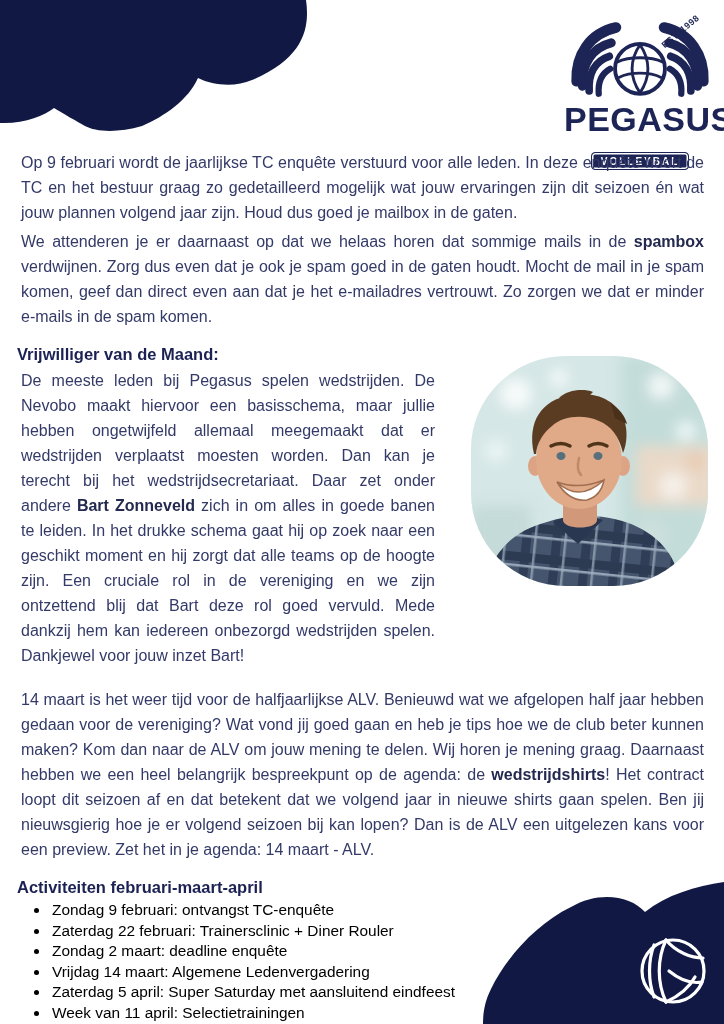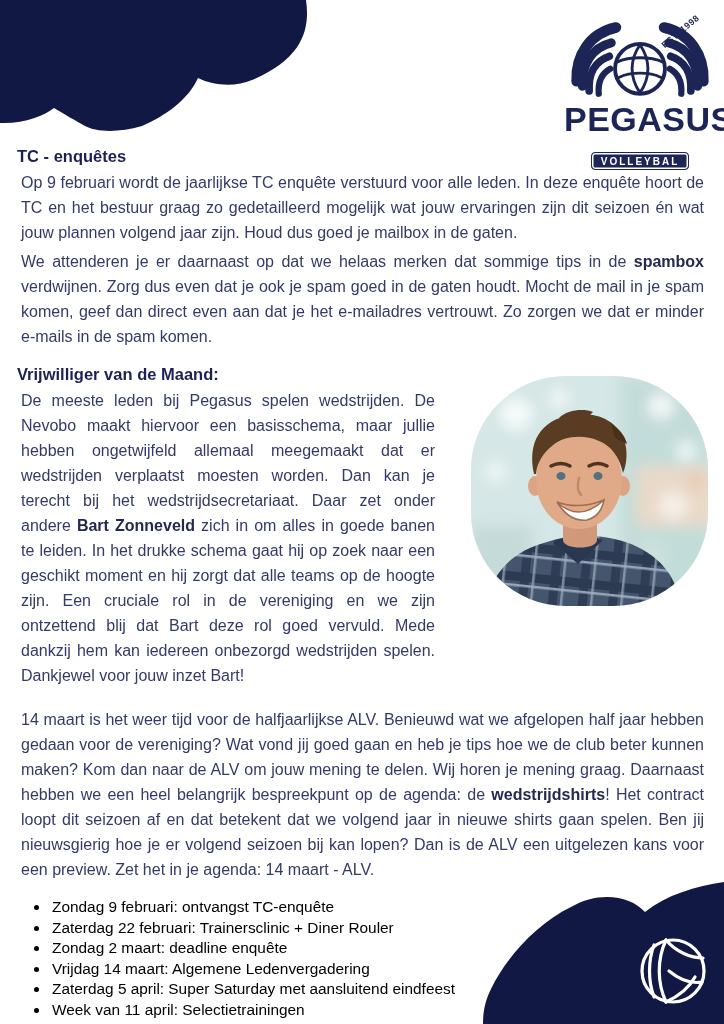--- a/index.html
+++ b/index.html
@@ -96,23 +96,22 @@
     </g>
   </svg>
   <div class="logo-est">EST. 1998</div>
   <div class="logo-name">PEGASUS</div>
   <div class="logo-badge">VOLLEYBAL</div>
 </div>
 
 <div class="content">
 
   <div class="section">
-    <h2 class="section-title">TC - enquêtes</h2>
     <p class="body-p"><span>Op 9 februari wordt de jaarlijkse TC enquête verstuurd voor alle leden. In deze enquête hoort de TC en het bestuur graag zo gedetailleerd mogelijk wat jouw ervaringen zijn dit seizoen én wat jouw plannen volgend jaar zijn. Houd dus goed je mailbox in de gaten.</span></p>
-    <p class="body-p"><span>We attenderen je er daarnaast op dat we helaas merken dat sommige tips in de </span><span class="rich-b">spambox</span><span> verdwijnen. Zorg dus even dat je ook je spam goed in de gaten houdt. Mocht de mail in je spam komen, geef dan direct even aan dat je het e-mailadres vertrouwt. Zo zorgen we dat er minder e-mails in de spam komen.</span></p>
+    <p class="body-p"><span>We attenderen je er daarnaast op dat we helaas horen dat sommige mails in de </span><span class="rich-b">spambox</span><span> verdwijnen. Zorg dus even dat je ook je spam goed in de gaten houdt. Mocht de mail in je spam komen, geef dan direct even aan dat je het e-mailadres vertrouwt. Zo zorgen we dat er minder e-mails in de spam komen.</span></p>
   </div>
 
   <div class="section">
     <div class="vol-row">
       <div class="vol-text">
         <h2 class="section-title">Vrijwilliger van de Maand:</h2>
         <p class="body-p"><span>De meeste leden bij Pegasus spelen wedstrijden. De Nevobo maakt hiervoor een basisschema, maar jullie hebben ongetwijfeld allemaal meegemaakt dat er wedstrijden verplaatst moesten worden. Dan kan je terecht bij het wedstrijdsecretariaat. Daar zet onder andere </span><span class="rich-b">Bart Zonneveld</span><span> zich in om alles in goede banen te leiden. In het drukke schema gaat hij op zoek naar een geschikt moment en hij zorgt dat alle teams op de hoogte zijn.  Een cruciale rol in de vereniging en we zijn ontzettend blij dat Bart deze rol goed vervuld. Mede dankzij hem kan iedereen onbezorgd wedstrijden spelen. Dankjewel voor jouw inzet Bart!</span></p>
       </div>
       <div class="photo-wrap">
         <svg viewBox="0 0 237 230" width="237" height="230" aria-hidden="true">
@@ -170,20 +169,21 @@
         </svg>
       </div>
     </div>
   </div>
 
   <div class="section">
     <p class="body-p"><span>14 maart is het weer tijd voor de halfjaarlijkse ALV. Benieuwd wat we afgelopen half jaar hebben gedaan voor de vereniging? Wat vond jij goed gaan en heb je tips hoe we de club beter kunnen maken? Kom dan naar de ALV om jouw mening te delen. Wij horen je mening graag. Daarnaast hebben we een heel belangrijk bespreekpunt op de agenda: de </span><span class="rich-b">wedstrijdshirts</span><span>! Het contract loopt dit seizoen af en dat betekent dat we volgend jaar in nieuwe shirts gaan spelen. Ben jij nieuwsgierig hoe je er volgend seizoen bij kan lopen? Dan is de ALV een uitgelezen kans voor een preview. Zet het in je agenda: 14 maart - ALV.</span></p>
   </div>
 
   <div class="section">
+    <h2 class="section-title">Activiteiten februari-maart-april</h2>
     <ul class="activities">
         <li>Zondag 9 februari: ontvangst TC-enquête</li>
         <li>Zaterdag 22 februari: Trainersclinic + Diner Rouler</li>
         <li>Zondag 2 maart: deadline enquête</li>
         <li>Vrijdag 14 maart: Algemene Ledenvergadering</li>
         <li>Zaterdag 5 april: Super Saturday met aansluitend eindfeest</li>
         <li>Week van 11 april: Selectietrainingen</li>
         <li>Week van 21 april: uitwisseling voor jeugd</li>
       </ul>
     <span class="cta">Check de hele jaarplanning op de website!</span>

